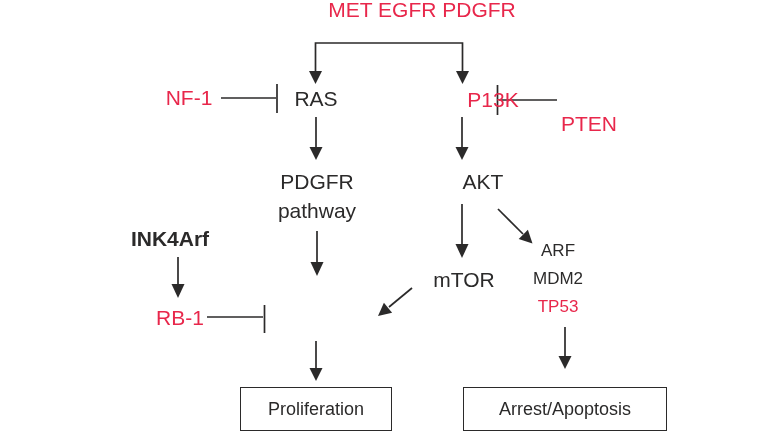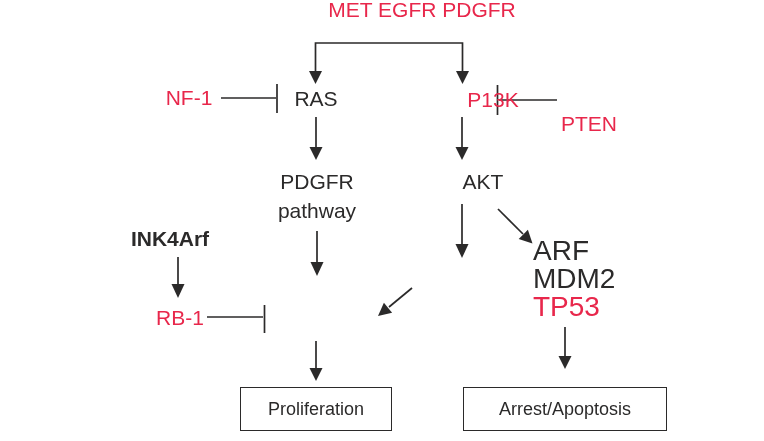--- a/index.html
+++ b/index.html
@@ -24,23 +24,23 @@
     transform:translate(-50%,-50%);
     font-size:21px;
     line-height:1.1;
     white-space:nowrap;
   }
   .node.red{color:var(--red);}
   .multiline{text-align:center;line-height:29px;}
   .multiline span{display:block;}
   .stack{
     position:absolute;
-    font-size:28px;
+    font-size:17px;
     line-height:28px;
-    text-align:left;
+    text-align:center;
   }
   .stack span{display:block;}
   .stack .red{color:var(--red);}
   .outcome-box{
     position:absolute;
     box-sizing:border-box;
     border:1.5px solid var(--ink);
     background:var(--bg);
     display:flex;align-items:center;justify-content:center;
     font-size:18px;
@@ -126,20 +126,21 @@
   <div class="node" style="left:316px;top:99px;">RAS</div>
   <div class="node red" style="left:463px;top:100px;margin-left:30px;">P13K</div>
   <div class="node red" style="left:589px;top:98px;margin-top:26px;">PTEN</div>
 
   <div class="node multiline" style="left:317px;top:196px;">
     <span>PDGFR</span>
     <span>pathway</span>
   </div>
 
   <div class="node" style="left:462px;top:182px;margin-left:21px;">AKT</div>
+  <div class="node" style="left:464px;top:280px;">mTOR</div>
 
   <div class="node" style="left:170px;top:239px;font-weight:bold;">INK4Arf</div>
   <div class="node red" style="left:180px;top:318px;">RB-1</div>
 
 
   <div class="stack" style="left:533px;top:237px;">
     <span>ARF</span>
     <span>MDM2</span>
     <span class="red">TP53</span>
   </div>

